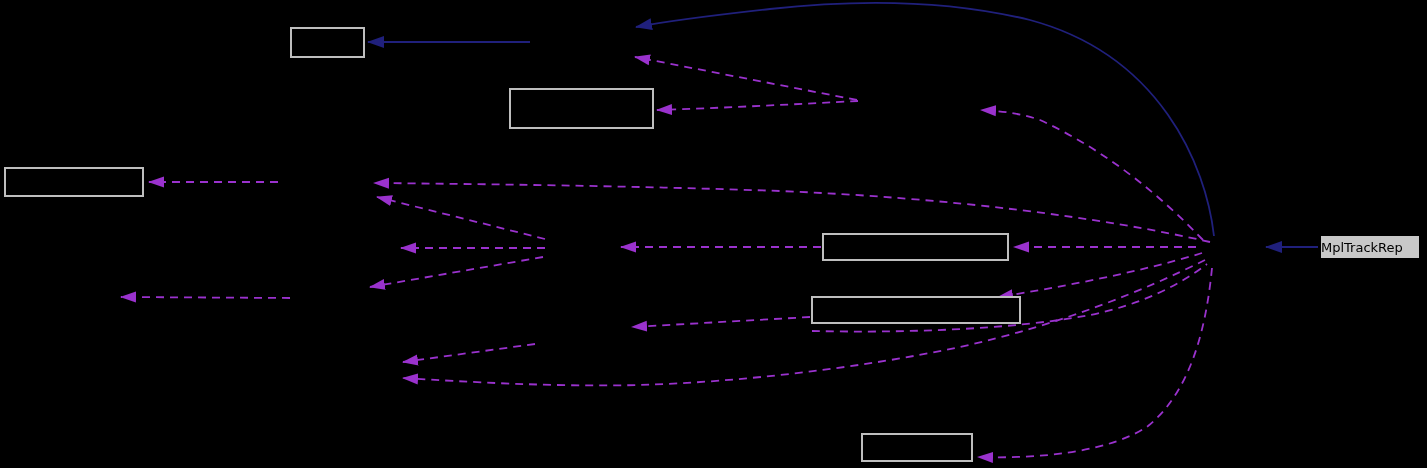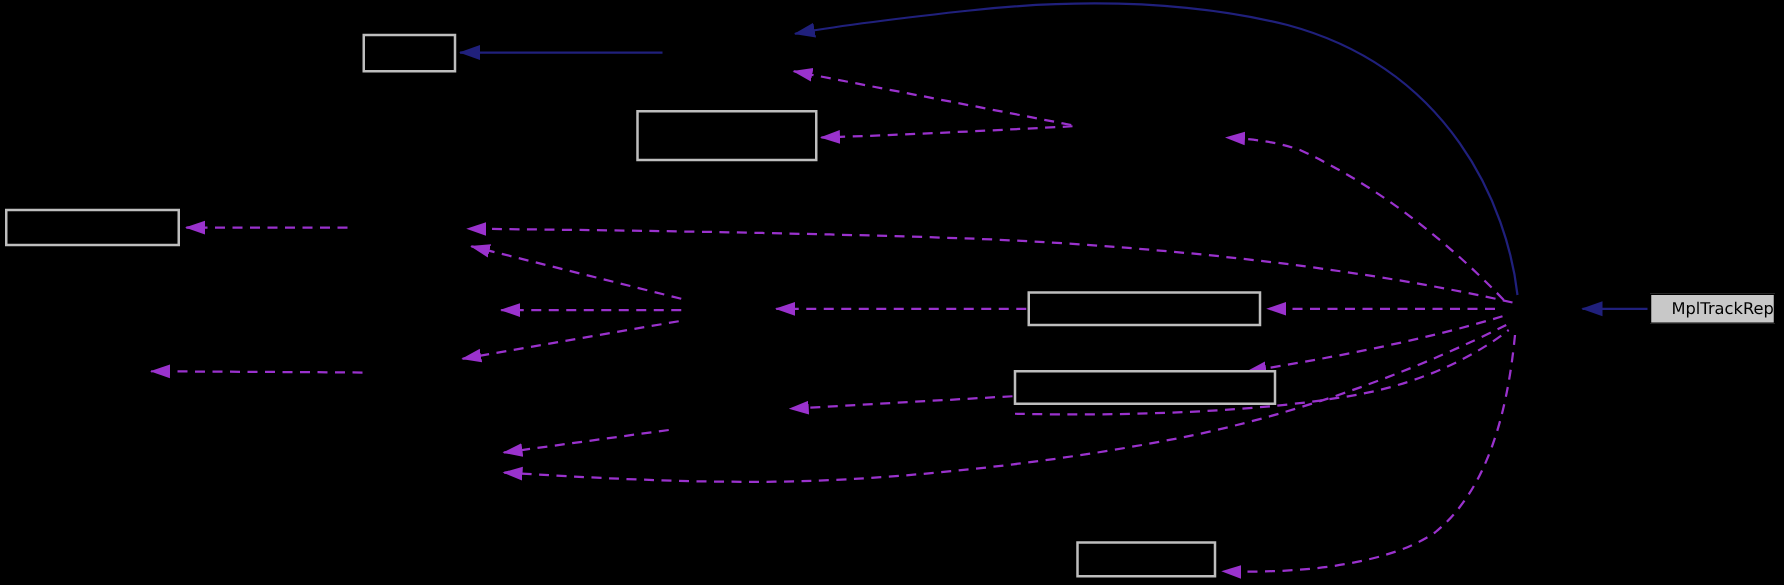--- a/index.html
+++ b/index.html
@@ -9,21 +9,21 @@
     height: 468px;
     background: #000;
     overflow: hidden;
     font-family: "DejaVu Sans", "Liberation Sans", sans-serif;
   }
   #graph-canvas { position: absolute; left: 0; top: 0; }
   .main-node {
     position: absolute;
     display: flex;
     align-items: center;
-    justify-content: flex-end;
+    justify-content: flex-start;
     box-sizing: border-box;
     border: 1px solid #000;
     font-size: 13px;
     line-height: 1;
     cursor: pointer;
     user-select: none;
   }
 </style>
 </head>
 <body>

